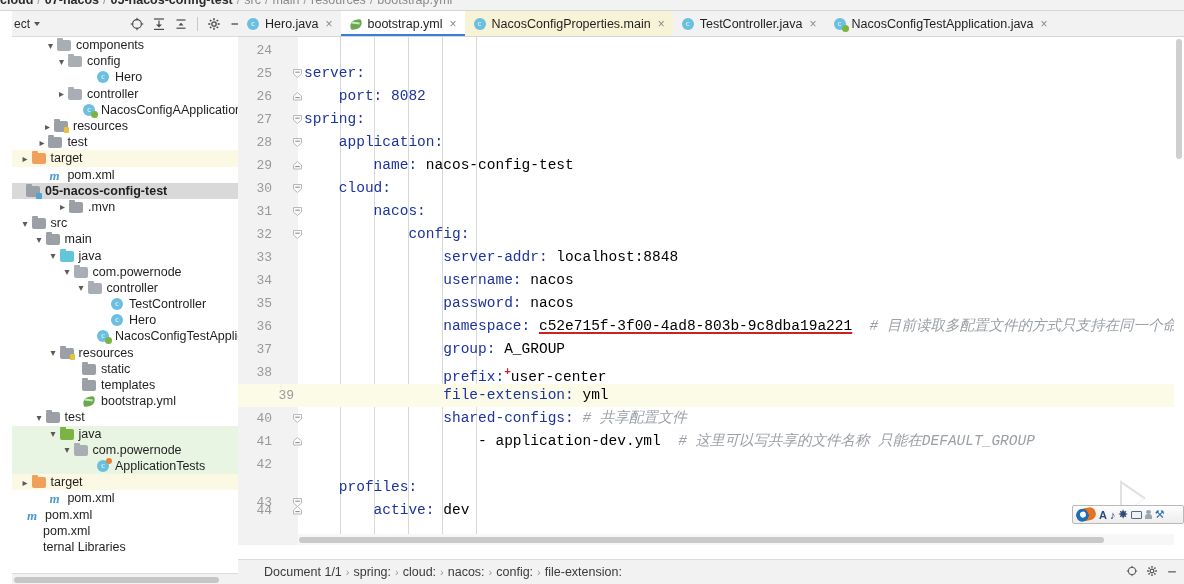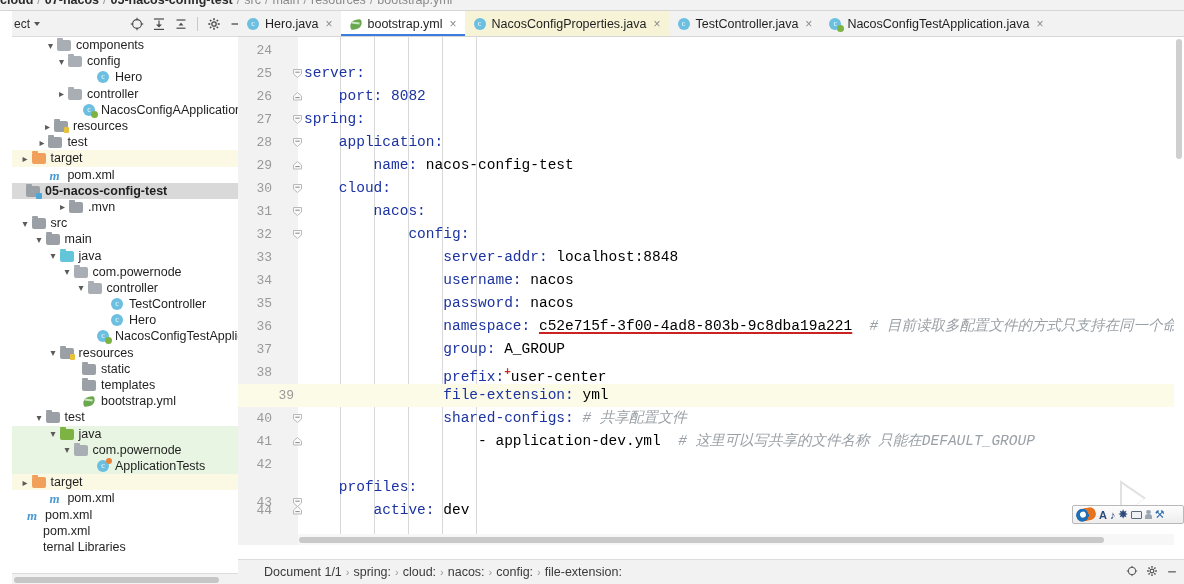--- a/index.html
+++ b/index.html
@@ -606,21 +606,21 @@
           <span class="tab-ico">
             <span class="yml"></span>
           </span>
           <span>bootstrap.yml</span>
           <span class="close">×</span>
         </div>
         <div class="tab highlight">
           <span class="tab-ico">
             <span class="cls">c</span>
           </span>
-          <span>NacosConfigProperties.java</span>
+          <span>NacosConfigProperties.main</span>
           <span class="close">×</span>
         </div>
         <div class="tab">
           <span class="tab-ico">
             <span class="cls">c</span>
           </span>
           <span>TestController.java</span>
           <span class="close">×</span>
         </div>
         <div class="tab">

